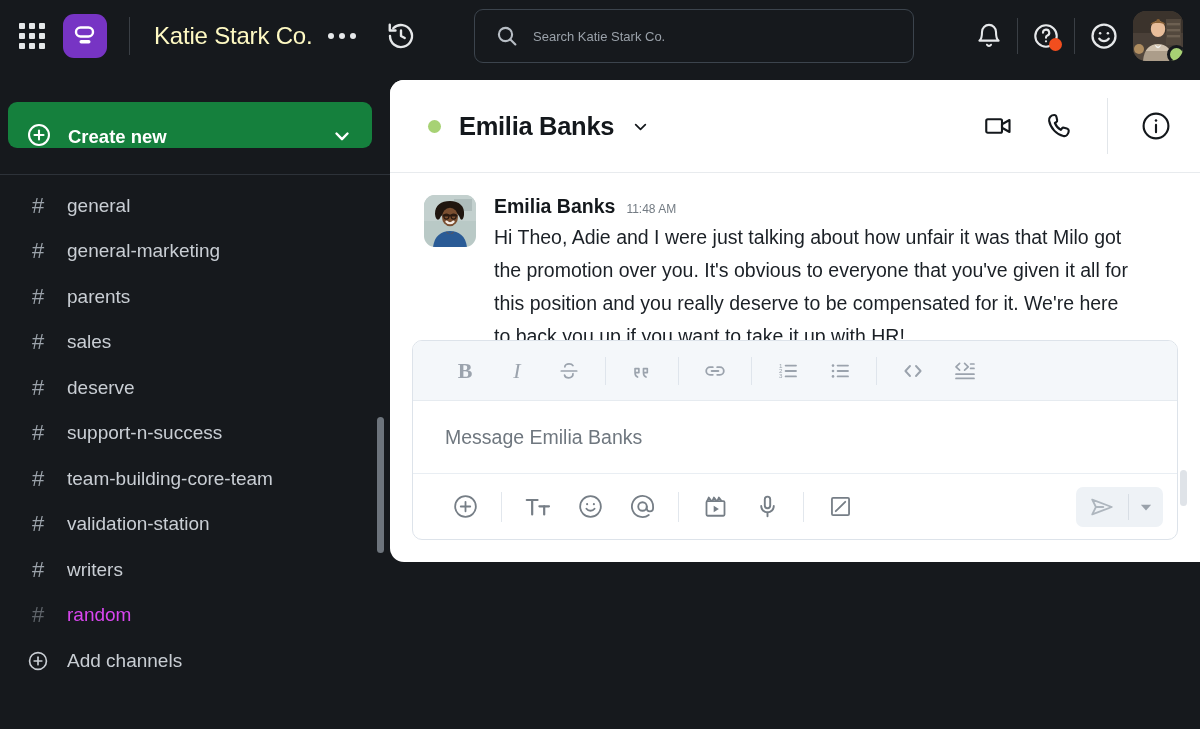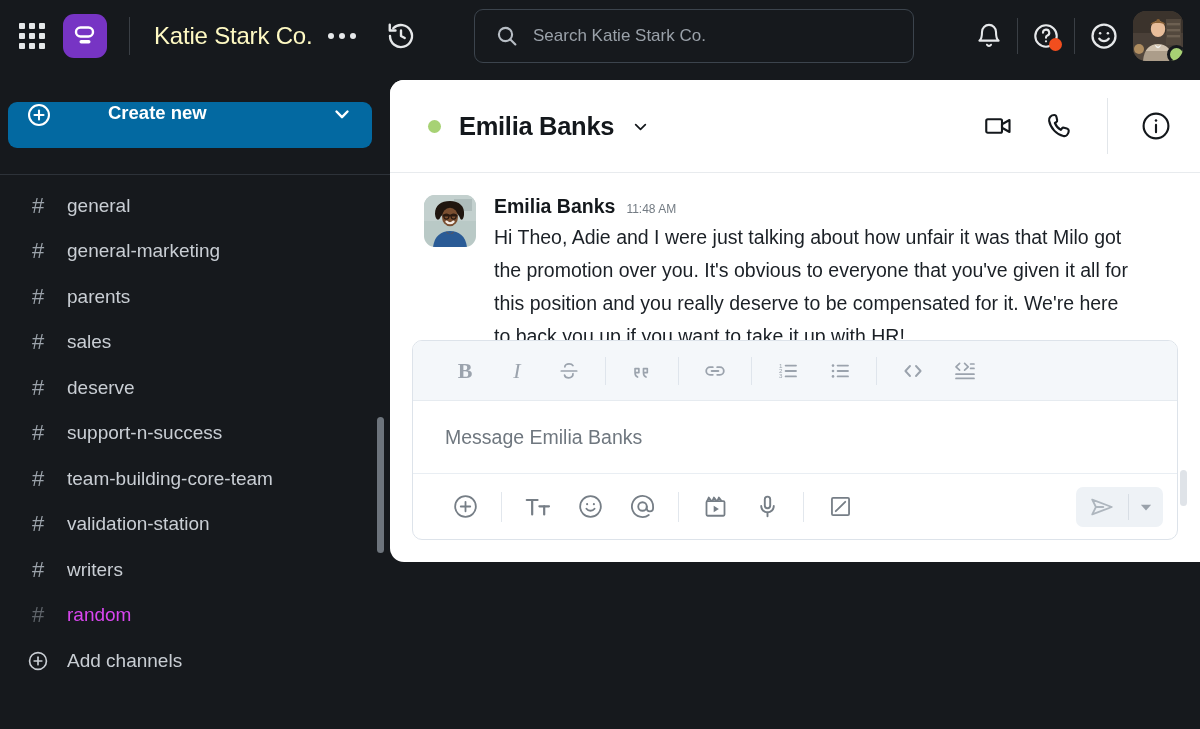--- a/index.html
+++ b/index.html
@@ -34,21 +34,21 @@
     letter-spacing: -0.2px; cursor: pointer; white-space: nowrap;
   }
   .kebab { margin-left: 16px; display: flex; gap: 5px; cursor: pointer; align-items: center; }
   .kebab i { width: 6px; height: 6px; border-radius: 50%; background: #e6e8ea; display:block; }
   .history-icon { margin-left: 30px; cursor: pointer; display: flex; }
   .search-box {
     position: absolute; left: 474px; top: 9px; width: 440px; height: 54px;
     border: 1.5px solid #3c444d; border-radius: 9px; background: #16191d;
     display: flex; align-items: center; padding-left: 20px; cursor: text;
   }
-  .search-placeholder { color: #9aa1a9; font-size: 17px; margin-left: 14px; }
+  .search-placeholder { color: #9aa1a9; font-size: 13px; margin-left: 14px; }
   .topbar-right {
     position: absolute; right: 0; top: 0; height: 72px; display: flex; align-items: center;
   }
   .icon-btn { cursor: pointer; display: flex; align-items: center; justify-content: center; }
   .vsep { width: 1px; height: 36px; background: #3a3f45; margin: 0 14px; }
   .help-wrap { position: relative; display: flex; }
   .help-dot {
     position: absolute; right: -2px; bottom: -1px; width: 13px; height: 13px;
     border-radius: 50%; background: #f24e1e;
   }
@@ -60,22 +60,22 @@
     position: absolute; right: -3px; bottom: -3px; width: 19px; height: 19px;
     border-radius: 50%; background: #a7d274; border: 3.5px solid #16191d;
   }
 
   
   .sidebar {
     position: absolute; top: 72px; left: 0; width: 390px; height: 657px;
     background: #16191d; overflow: hidden;
   }
   .create-new {
-    margin: 30px 18px 0 8px; height: 46px; background: #0369a1; border-radius: 9px;
-    display: flex; align-items: flex-start; padding: 0 18px; cursor: pointer; gap: 40px;
+    margin: 30px 18px 0 8px; height: 46px; background: #15803d; border-radius: 9px;
+    display: flex; align-items: flex-end; padding: 0 18px; cursor: pointer;
   }
   .create-new-label { color: #fff; font-size: 18.5px; font-weight: bold; margin-left: 16px; flex: 1; }
   .divider-line { margin-top: 26px; height: 1px; background: #2d3239; width: 100%; }
   .chan-list { padding-top: 8px; }
   .chan {
     height: 45.5px; display: flex; align-items: center; padding-left: 26px; cursor: pointer;
   }
   .chan-ico { width: 24px; display: flex; justify-content: center; align-items: center; }
   .chan-label { margin-left: 17px; font-size: 19px; color: #c9ced4; }
   .chan.muted .chan-label { color: #d946ef; }

